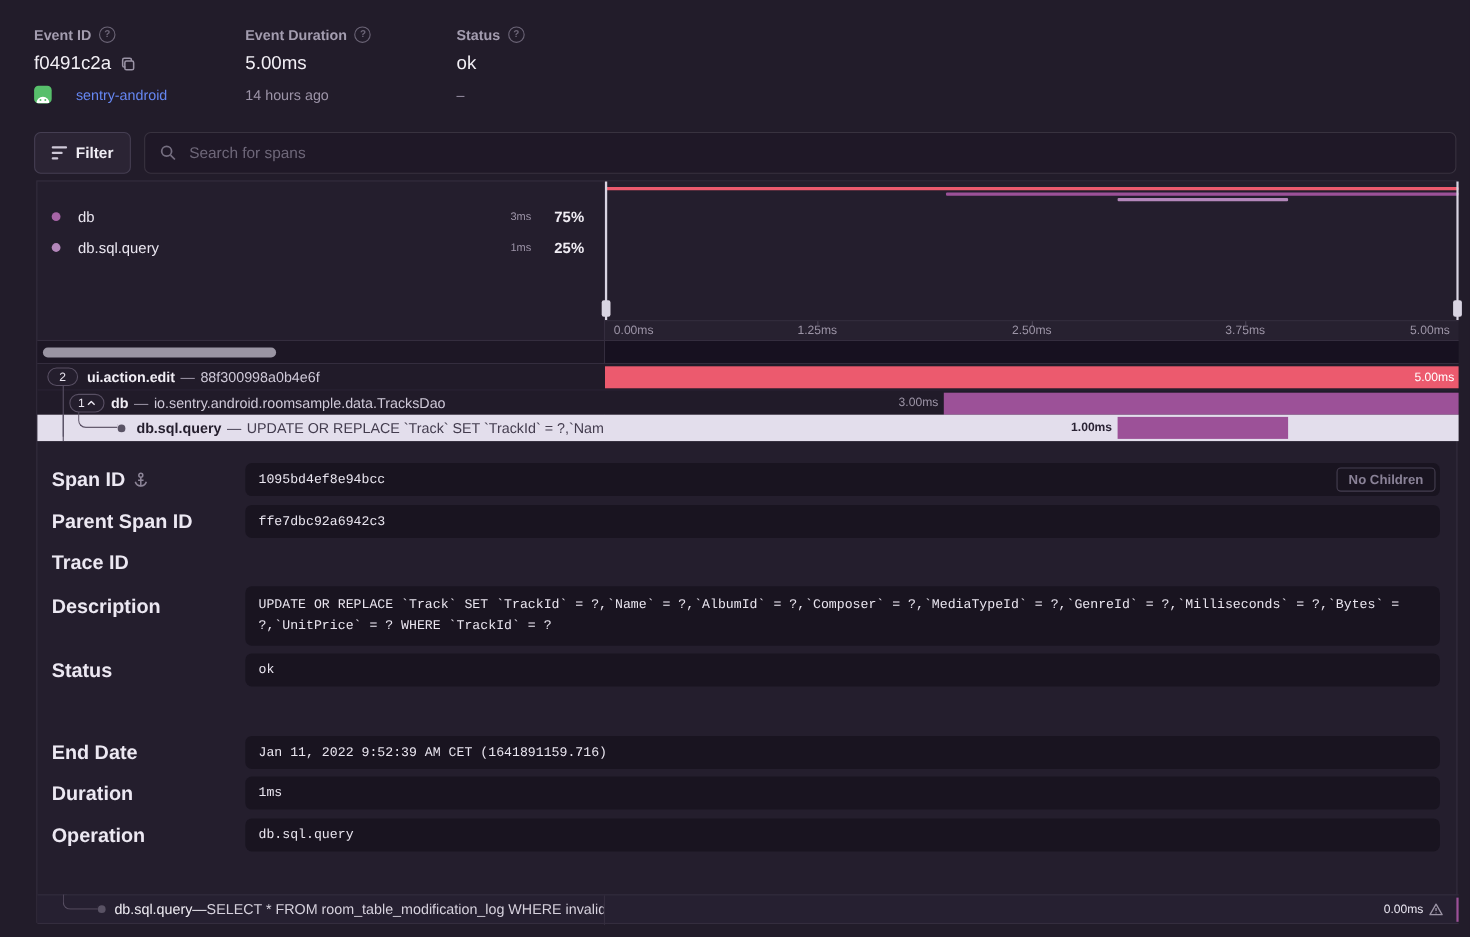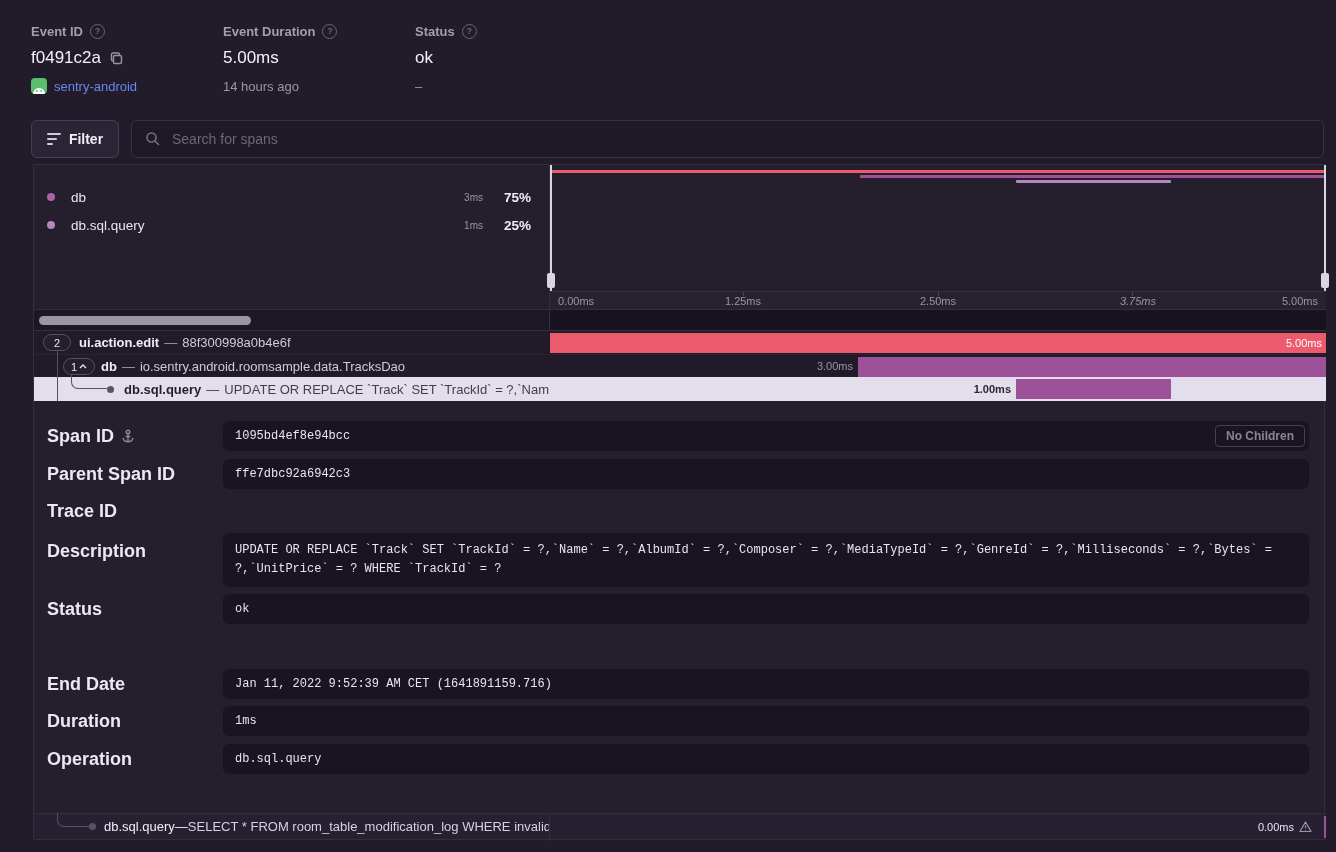--- a/index.html
+++ b/index.html
@@ -8,21 +8,21 @@
     background:#221c2a;
     font-family:"Liberation Sans", sans-serif;
     color:#f0edf4;
     position:relative;
   }
 
   
   .hcol { position:absolute; top:22px; }
   .hlabel { display:flex; align-items:center; gap:7px; font-size:13px; font-weight:700; color:#a49db0; height:18px; }
   .hvalue { margin-top:8px; font-size:17px; font-weight:400; color:#f3f0f6; display:flex; align-items:center; gap:8px; }
-  .hsub { margin-top:9px; font-size:13px; color:#9d94a8; display:flex; align-items:center; gap:7px; height:18px; }
+  .hsub { margin-top:9px; font-size:13px; color:#9d94a8; display:flex; align-items:center; gap:22px; height:18px; }
   .help { width:15px; height:15px; border:1.3px solid #6b6476; border-radius:50%; color:#6b6476;
           font-size:9px; font-weight:700; display:flex; align-items:center; justify-content:center; }
   .project-link { color:#6687f2; font-size:13px; }
   .proj-icon { width:16px; height:16px; border-radius:4px; background:#57bf6b; display:flex; align-items:flex-end; justify-content:center; overflow:hidden; }
 
   
   .filter-btn { position:absolute; left:31px; top:120px; width:88px; height:38px; background:#2b2434;
     border:1px solid #453e52; border-radius:6px; display:flex; align-items:center; justify-content:center; gap:8px;
     font-size:14px; font-weight:700; color:#f0edf4; cursor:pointer; }
   .filter-icon { display:flex; flex-direction:column; gap:3px; align-items:flex-start; }
@@ -204,21 +204,21 @@
     <div class="grip" style="left:771px;"></div>
   </div>
 
   <div class="axis">
     <span class="tick" style="left:193px;"></span>
     <span class="tick" style="left:388px;"></span>
     <span class="tick" style="left:582px;"></span>
     <span class="tlabel" style="left:8px;">0.00ms</span>
     <span class="tlabel" style="left:169px; width:48px; text-align:center;">1.25ms</span>
     <span class="tlabel" style="left:364px; width:48px; text-align:center;">2.50ms</span>
-    <span class="tlabel" style="left:558px; width:48px; text-align:right;font-style:italic;">3.75ms</span>
+    <span class="tlabel" style="left:558px; width:48px; text-align:center;">3.75ms</span>
     <span class="tlabel" style="right:8px; text-align:right;">5.00ms</span>
   </div>
 
   <div class="hstrip">
     <div class="hstrip-left">
       <div class="scroll-pill"></div>
     </div>
     <div class="hstrip-right"></div>
   </div>
 

